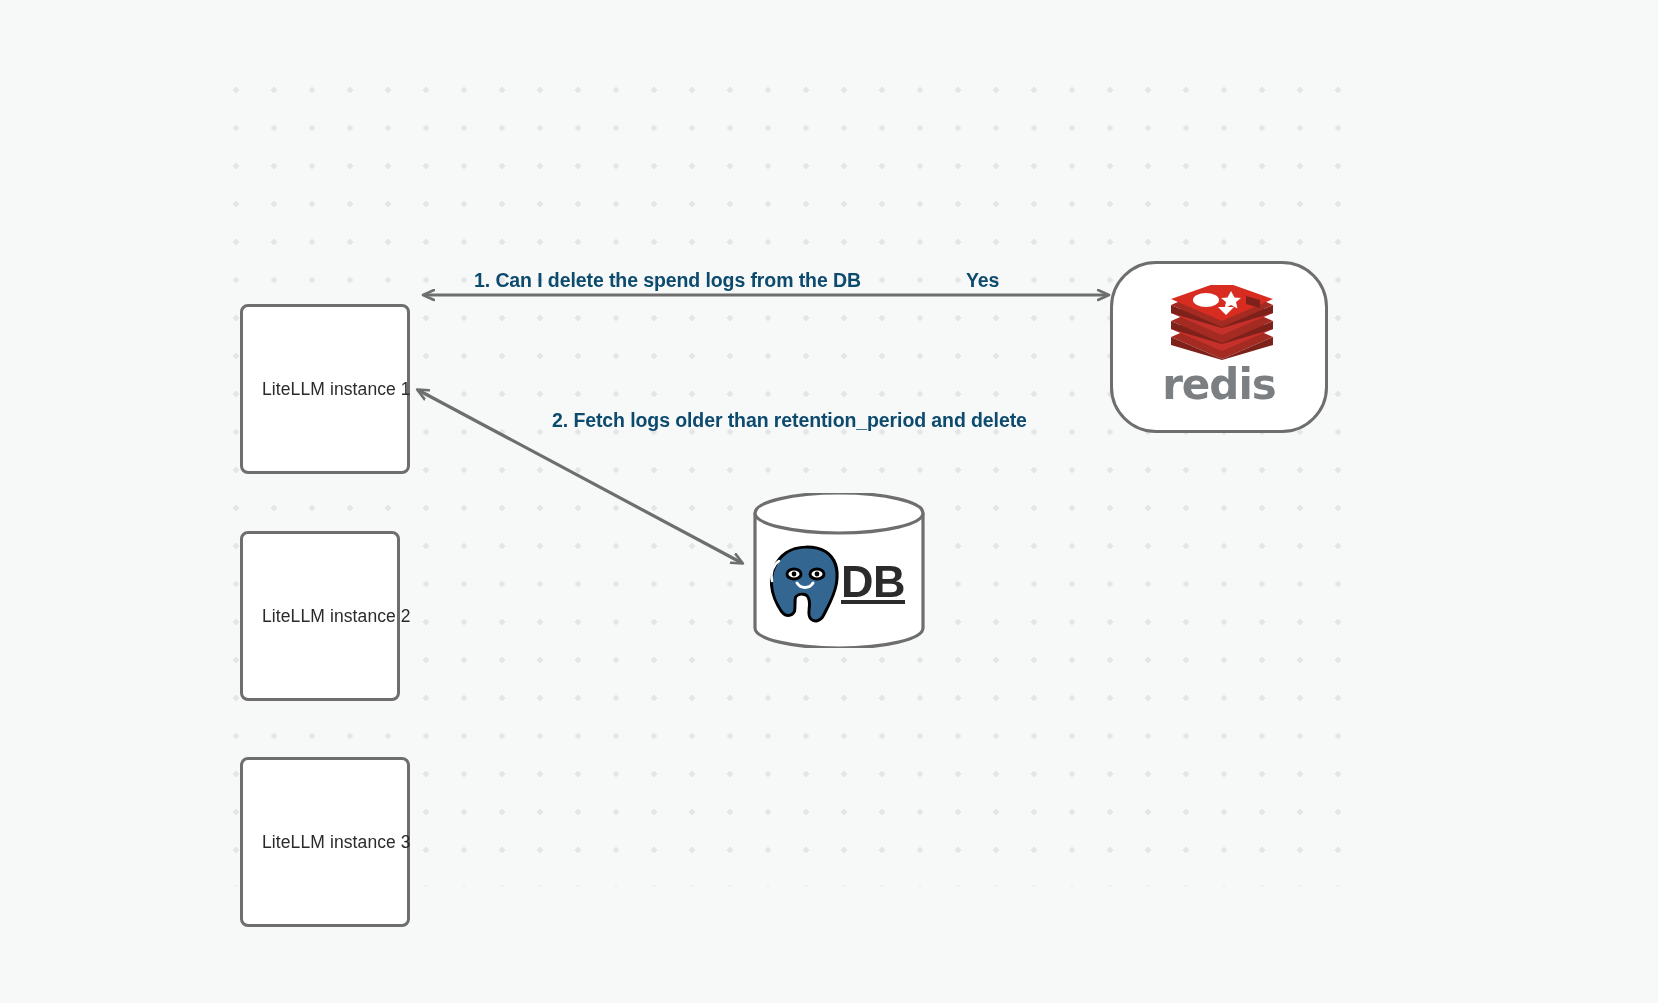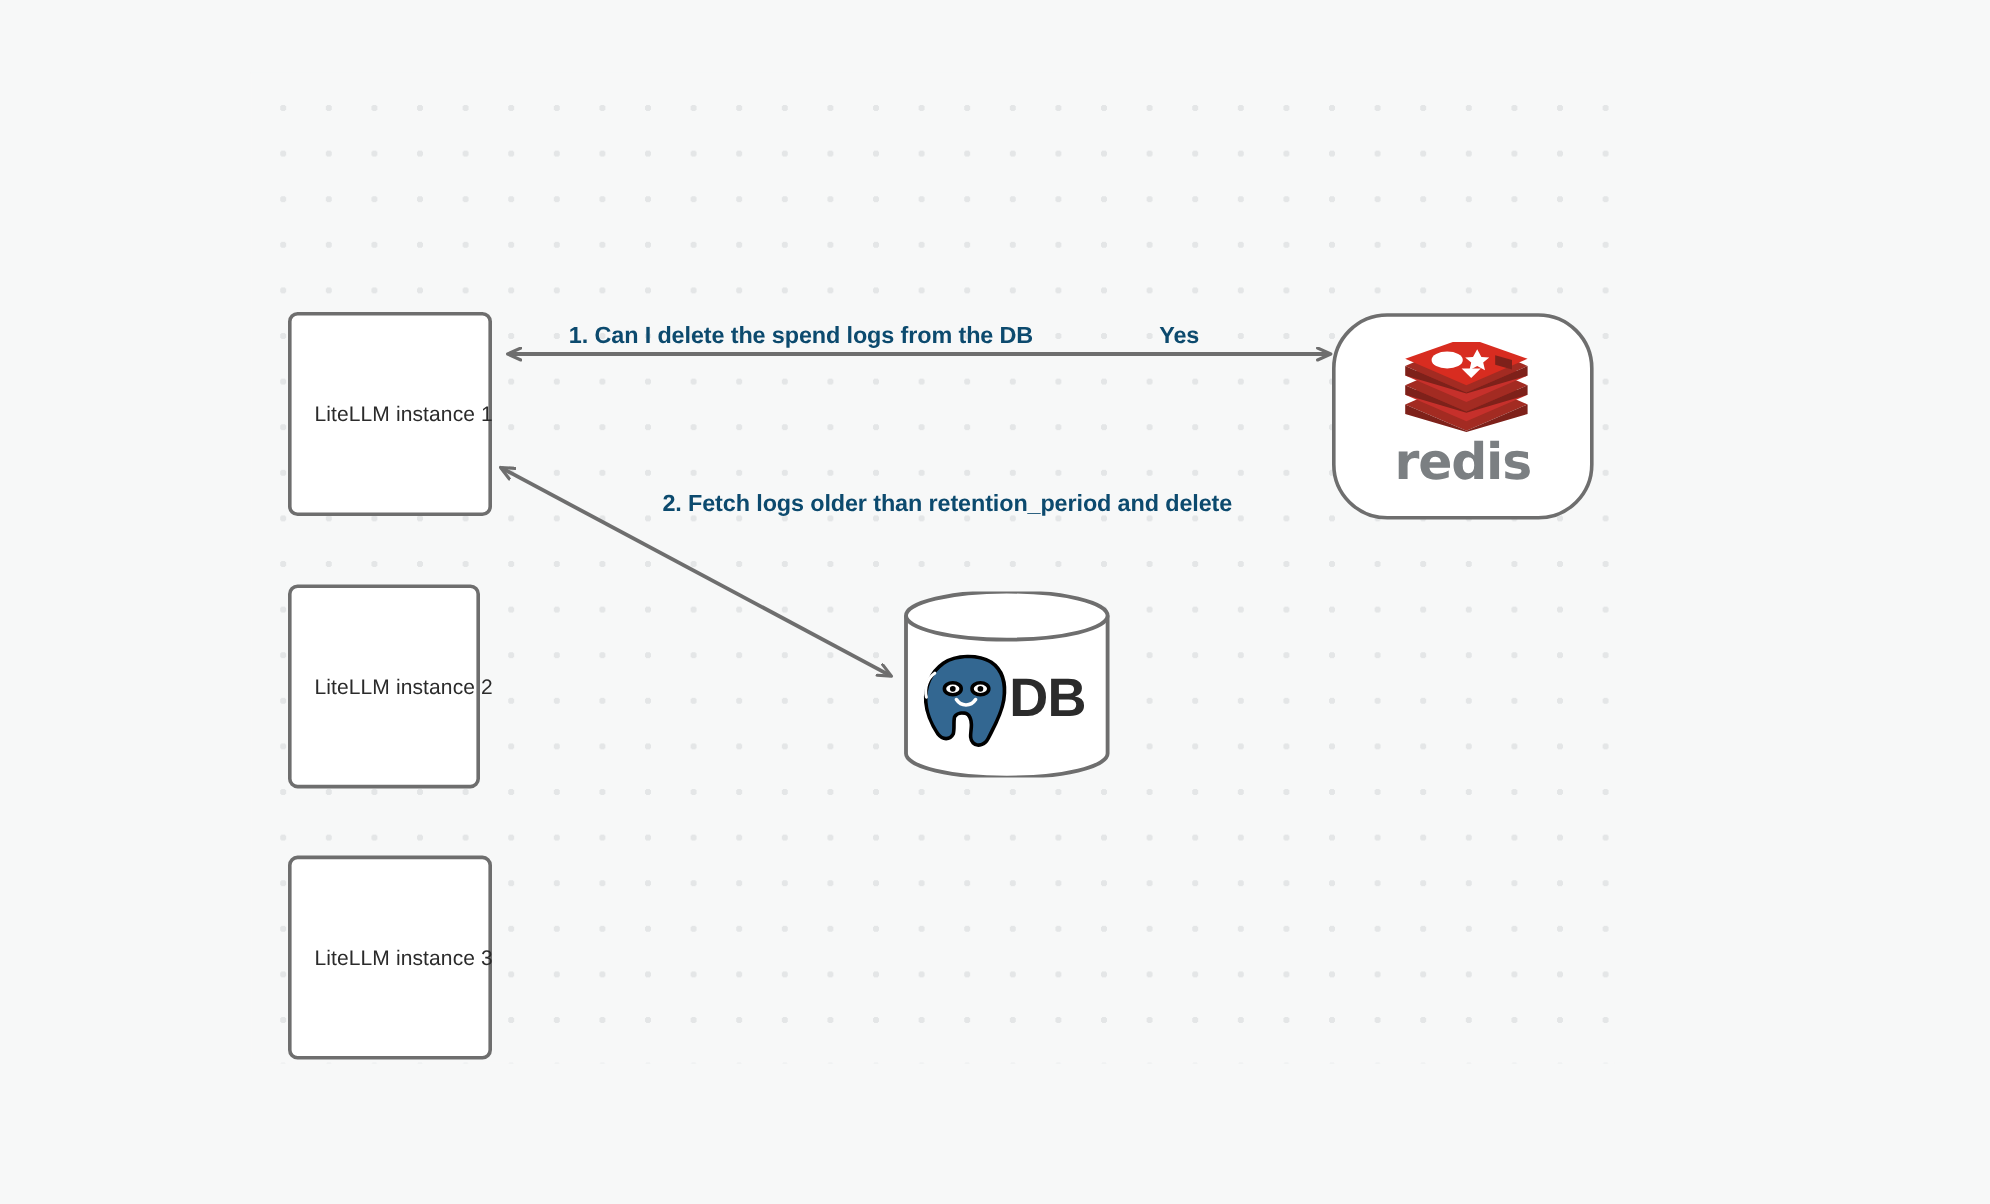--- a/index.html
+++ b/index.html
@@ -42,20 +42,21 @@
   }
 
   .node-box {
     position: absolute;
     background: #ffffff;
     border: 3px solid #6e6e6e;
     border-radius: 8px;
     box-sizing: border-box;
     display: flex;
     align-items: center;
+    margin-top: 44px;
   }
   .node-box .node-label {
     font-size: 17.5px;
     color: #2b2b2b;
     padding-left: 19px;
     letter-spacing: 0.1px;
     white-space: nowrap;
   }
 
   #litellm-1 { left: 240px; top: 260px; width: 170px; height: 170px; }
@@ -102,20 +103,21 @@
   }
   .db-text {
     position: absolute;
     left: 88px;
     top: 63px;
     font-family: "Liberation Sans", sans-serif;
     font-size: 45px;
     font-weight: 700;
     color: #2b2b2b;
     letter-spacing: -0.5px;
+    text-decoration: underline;
   }
 
   .edge-label {
     position: absolute;
     font-size: 19.5px;
     font-weight: 700;
     color: #0c4a6e;
     white-space: nowrap;
     letter-spacing: -0.1px;
   }

